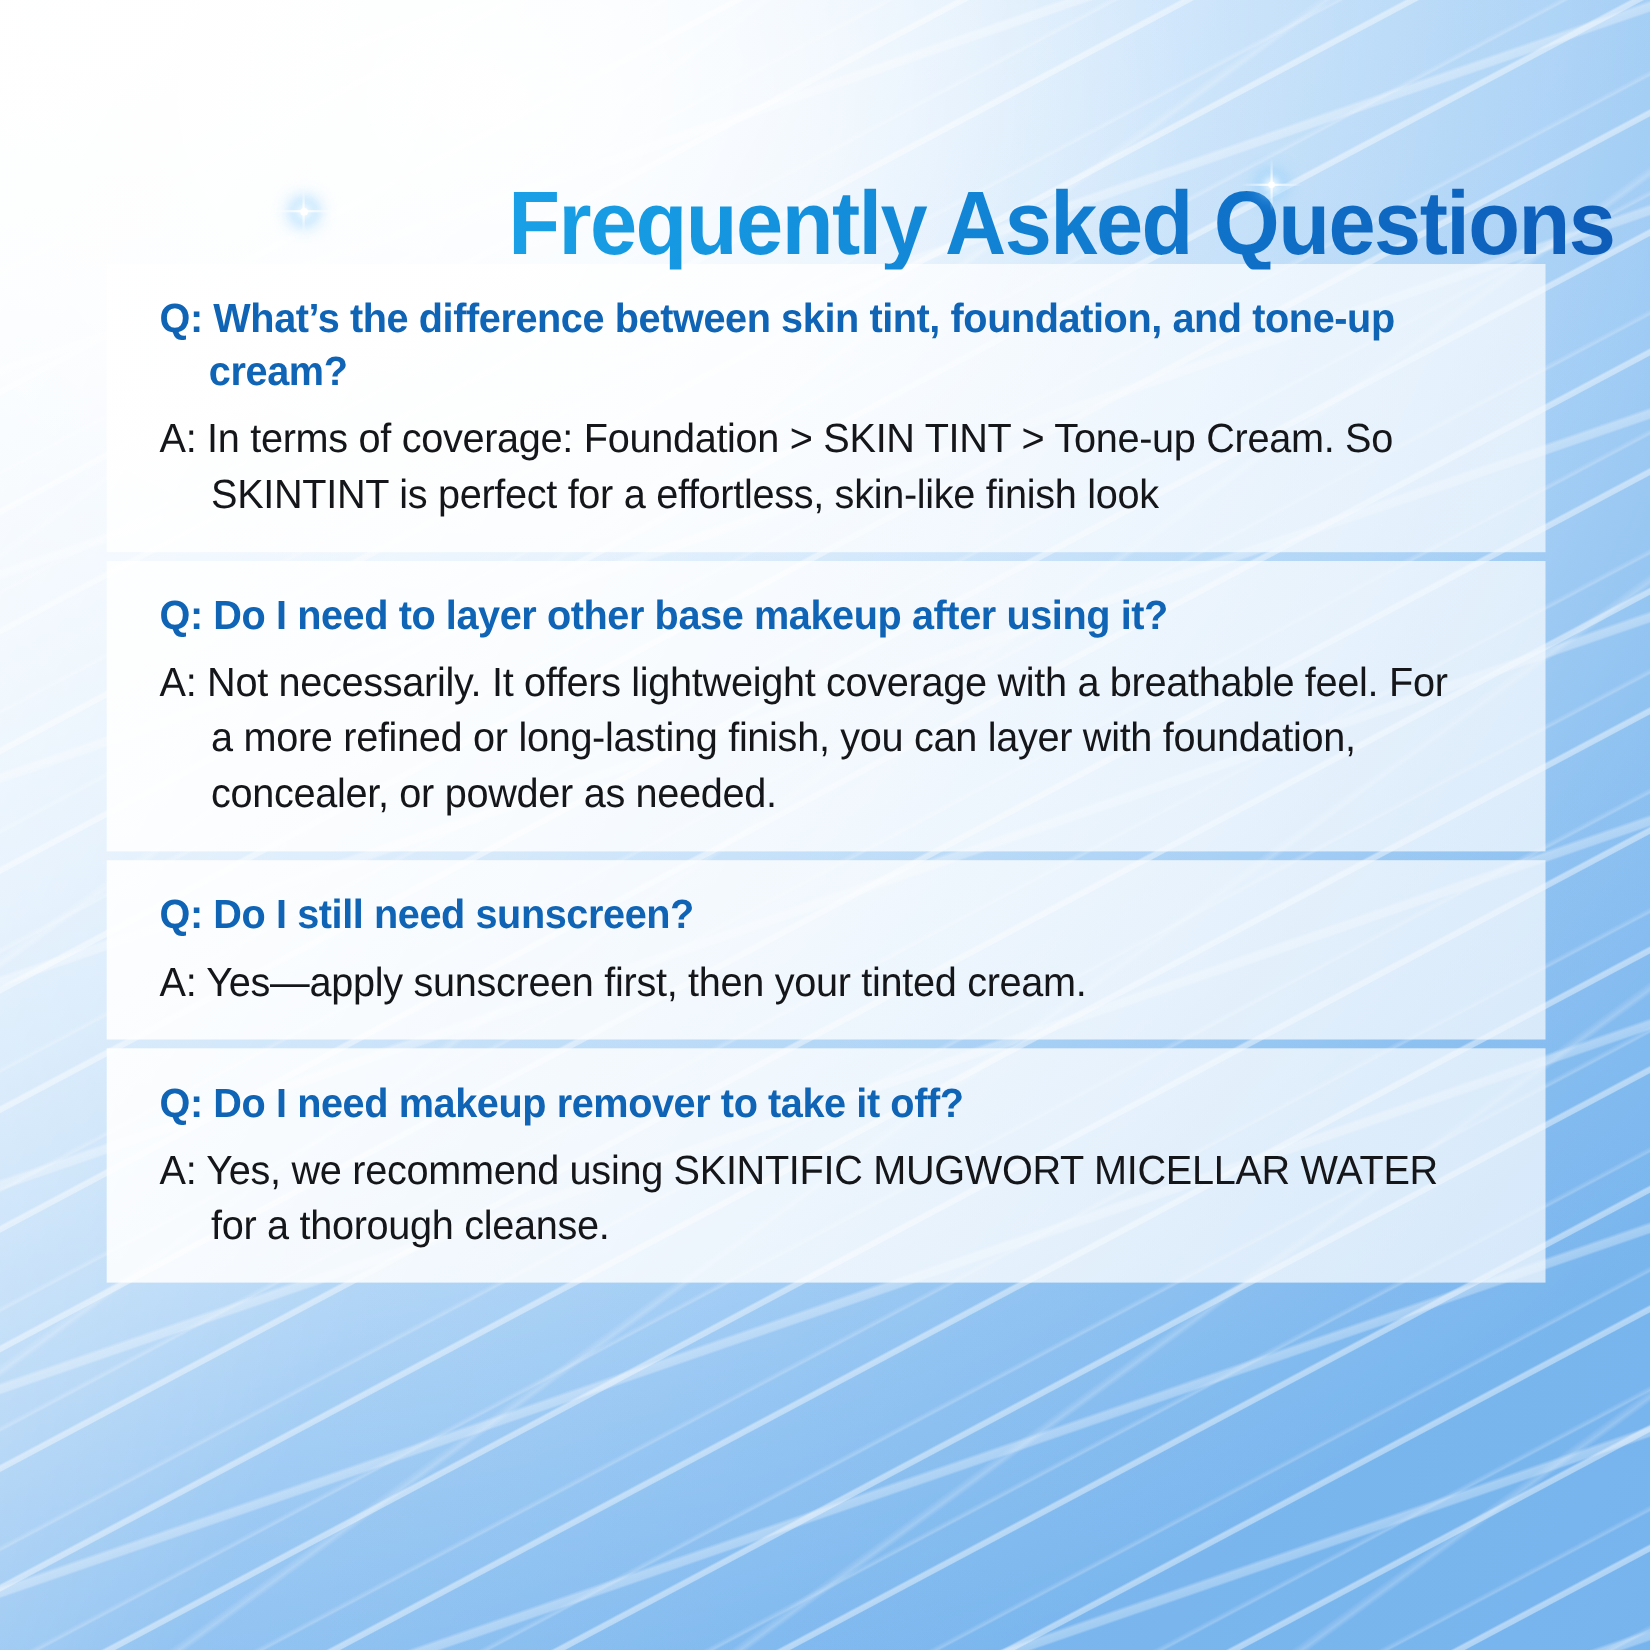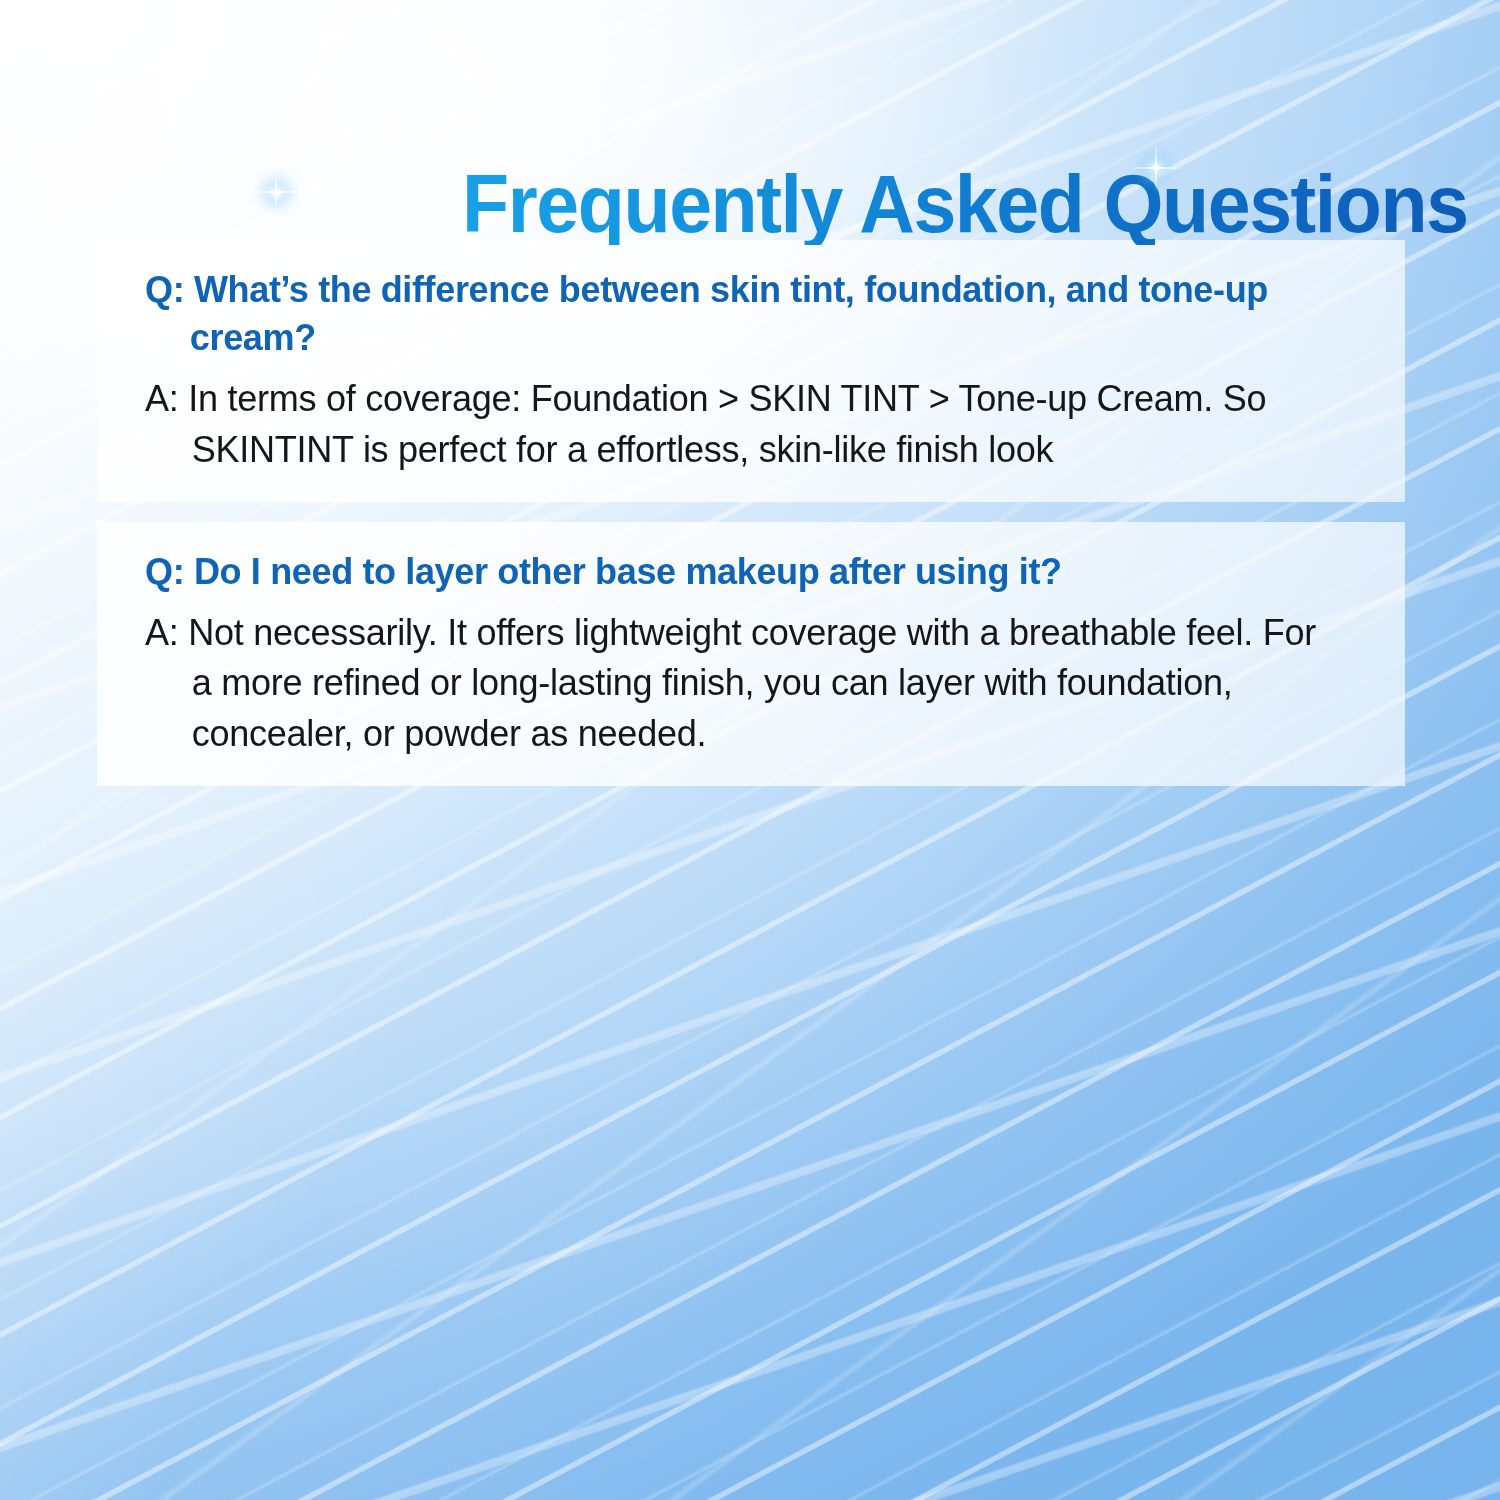--- a/index.html
+++ b/index.html
@@ -99,21 +99,21 @@
   }
 
   
   #faq-list{
     position:absolute;left:97px;top:240px;width:1308px;z-index:4;
   }
   .faq-card{
     background:linear-gradient(118deg, rgba(255,255,255,0.90) 0%, rgba(255,255,255,0.80) 45%, rgba(244,249,254,0.74) 100%);
     box-sizing:border-box;
     padding:26px 34px 26px 48px;
-    margin-bottom:20px;
+    margin-bottom:8px;
   }
   .faq-q{
     color:#1064b6;
     font-weight:bold;
     font-size:37px;
     line-height:1.30;
     letter-spacing:-0.4px;
     padding-left:46px;
     text-indent:-46px;
     margin:0 0 12px 0;
@@ -162,16 +162,24 @@
   <div class="faq-card">
     <p class="faq-q">Q: What’s the difference between skin tint, foundation, and tone-up cream?</p>
     <p class="faq-a">A: In terms of coverage: Foundation &gt; SKIN TINT &gt; Tone-up Cream. So SKINTINT is perfect for a effortless, skin-like finish look</p>
   </div>
 
   <div class="faq-card">
     <p class="faq-q">Q: Do I need to layer other base makeup after using it?</p>
     <p class="faq-a">A: Not necessarily. It offers lightweight coverage with a breathable feel. For a more refined or long-lasting finish, you can layer with foundation, concealer, or powder as needed.</p>
   </div>
 
+  <div class="faq-card">
+    <p class="faq-q">Q: Do I still need sunscreen?</p>
+    <p class="faq-a">A: Yes—apply sunscreen first, then your tinted cream.</p>
+  </div>
 
+  <div class="faq-card">
+    <p class="faq-q">Q: Do I need makeup remover to take it off?</p>
+    <p class="faq-a">A: Yes, we recommend using SKINTIFIC MUGWORT MICELLAR WATER for a thorough cleanse.</p>
+  </div>
 
 
 </div>
 
 </body></html>

